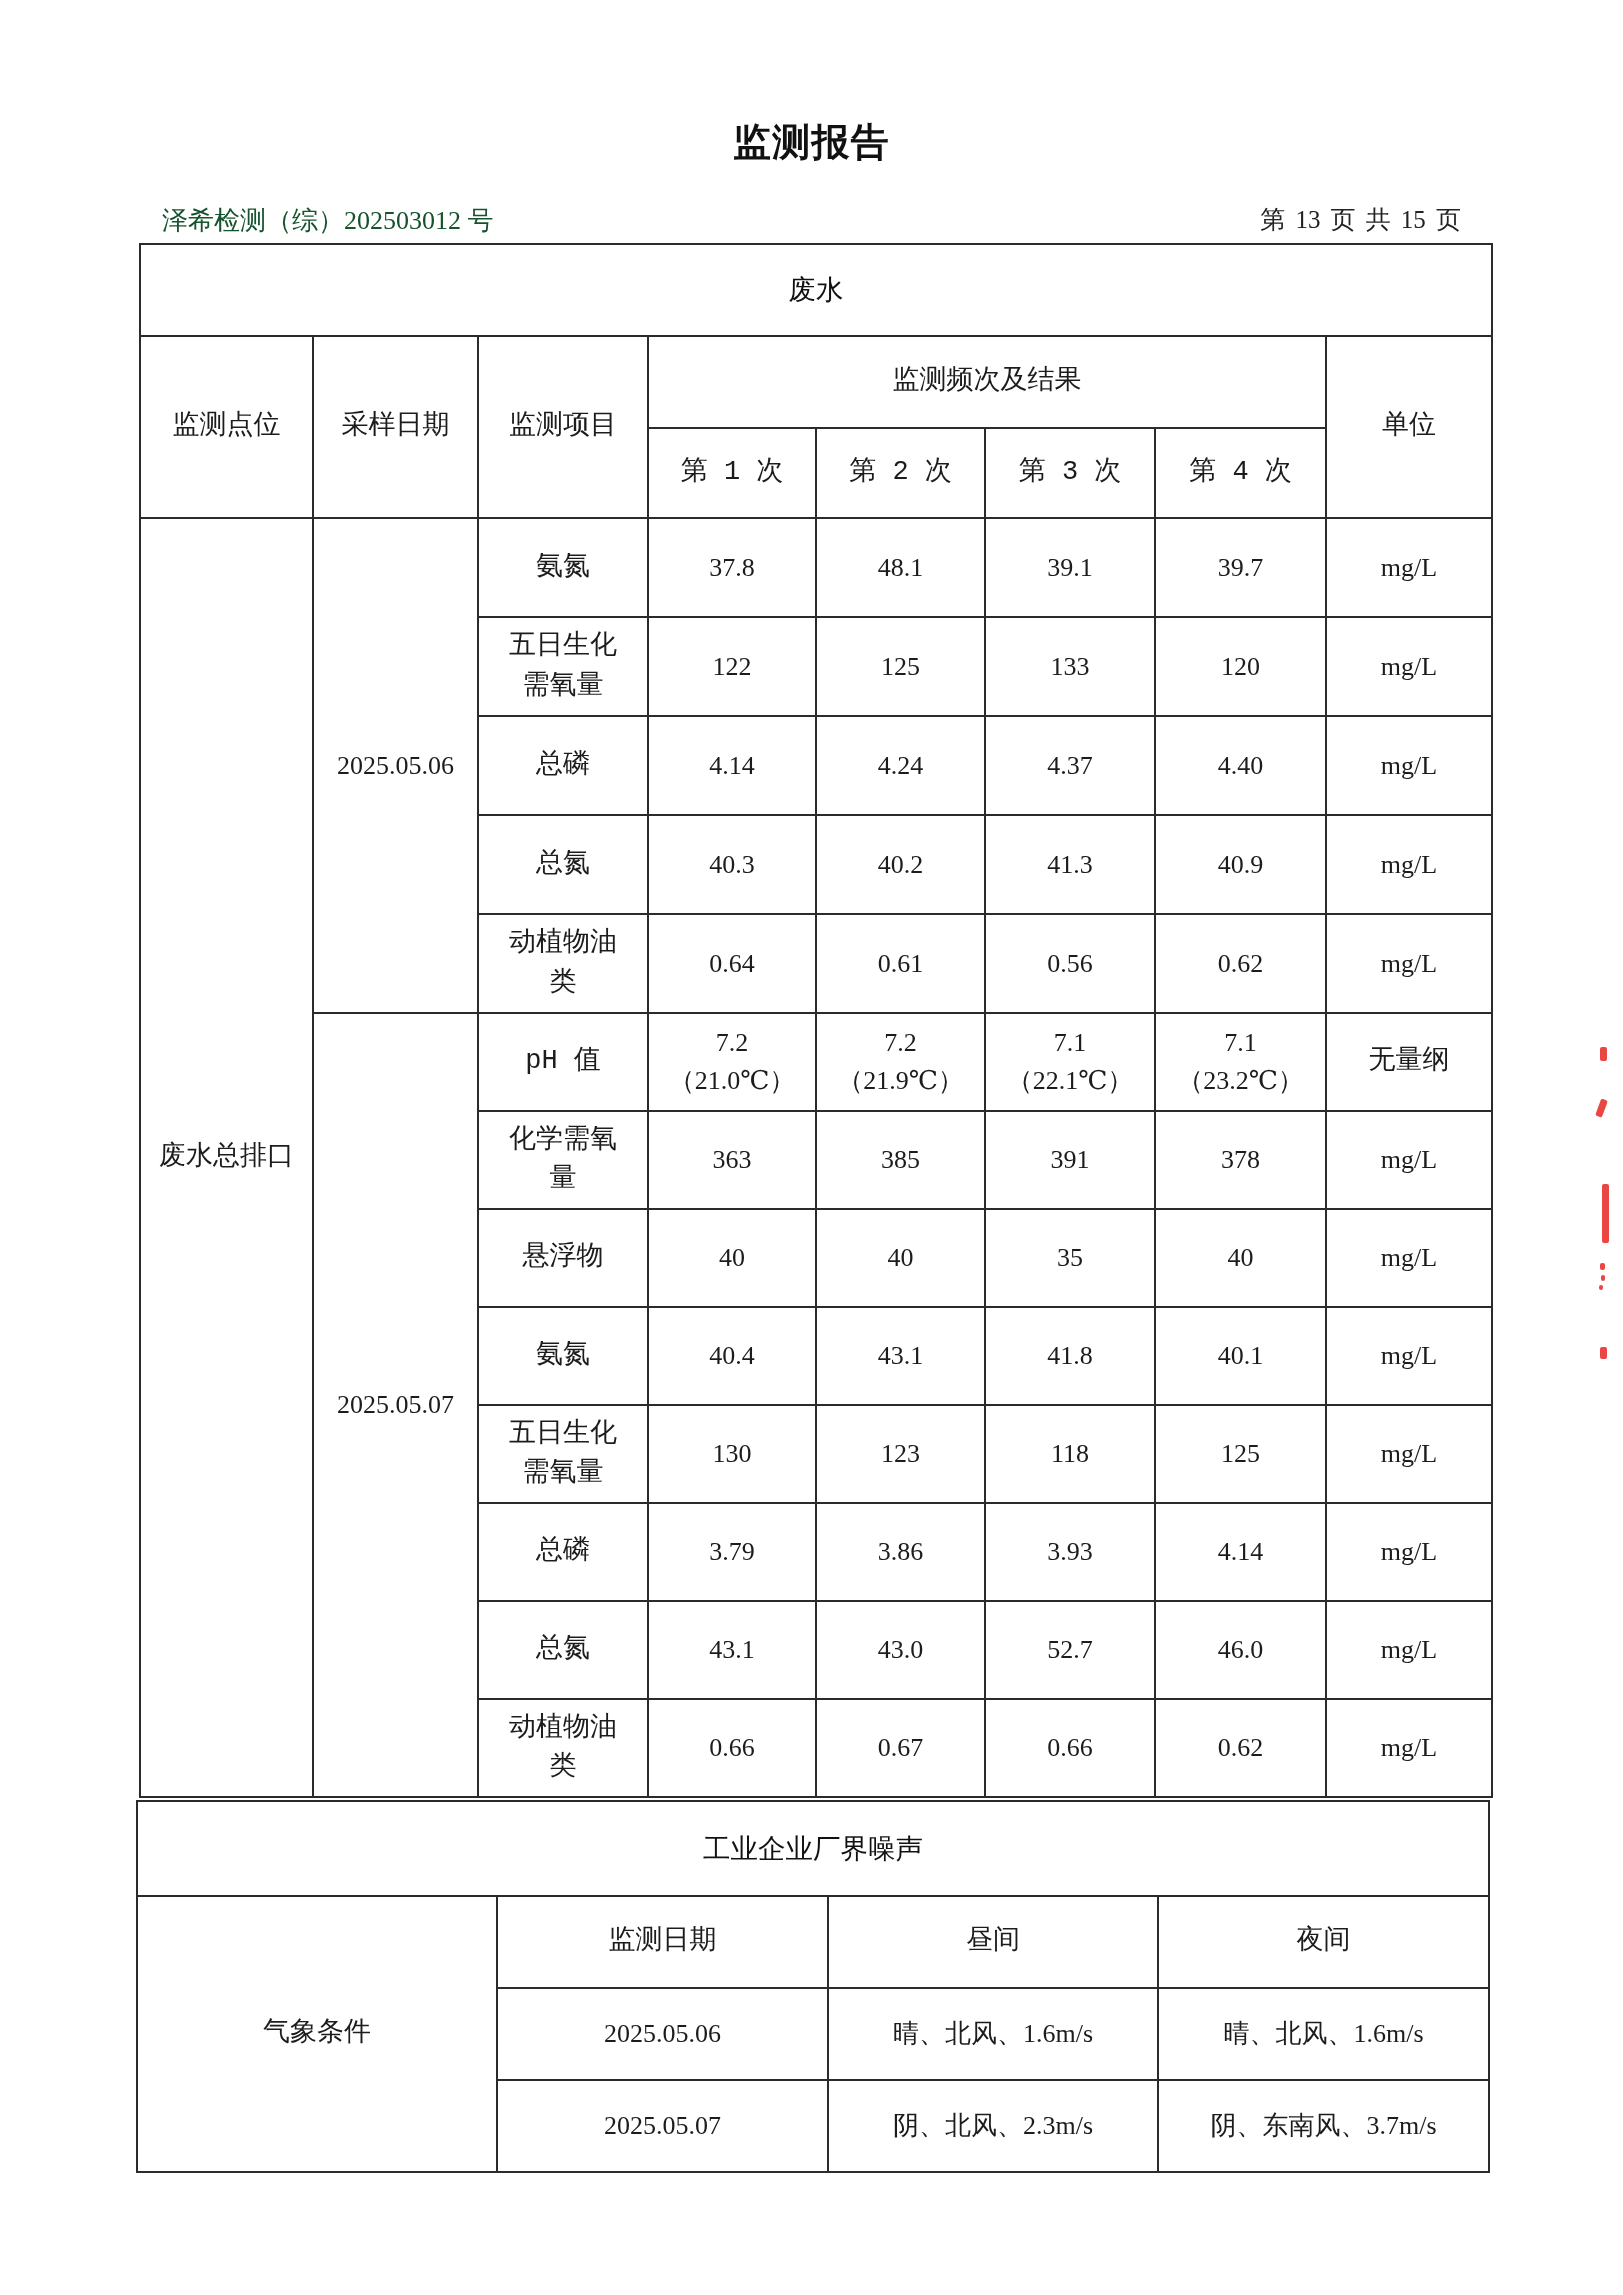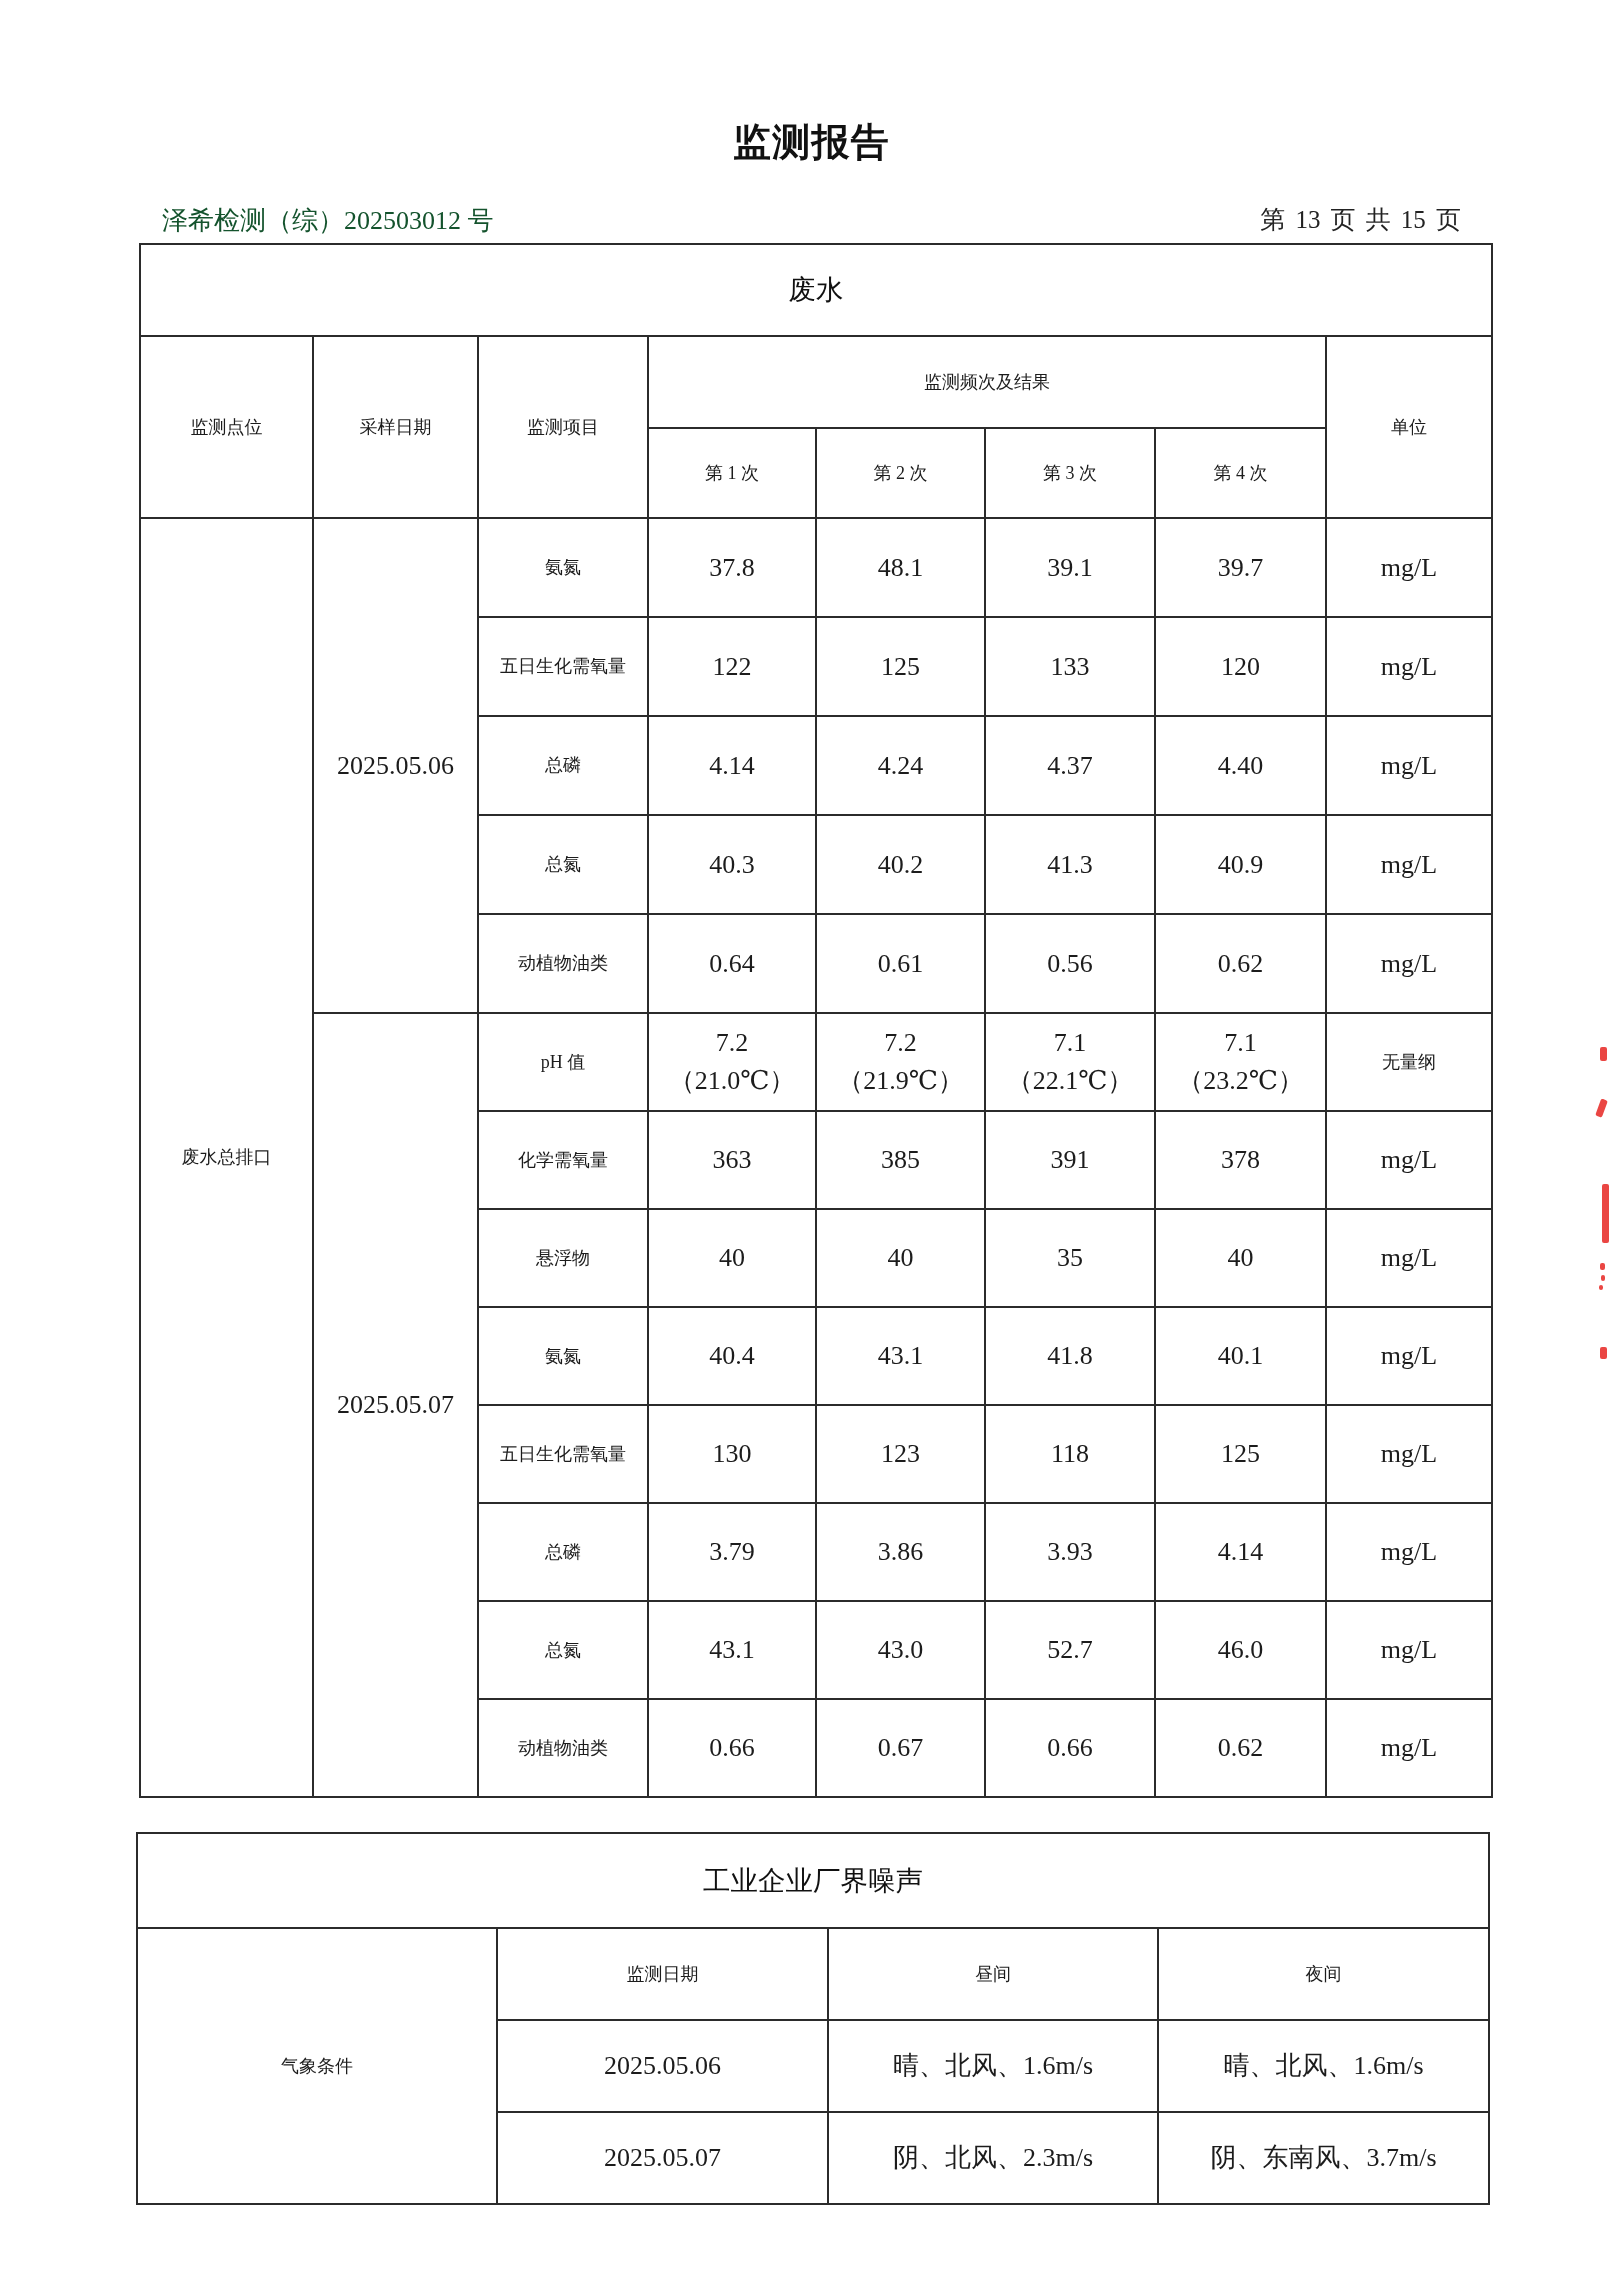--- a/index.html
+++ b/index.html
@@ -22,26 +22,26 @@
     }
     table { border-collapse: collapse; position: absolute; table-layout: fixed; }
     td {
       border: 2px solid #2b2b2b; text-align: center; vertical-align: middle;
       font-size: 26px; line-height: 1.45; padding: 0 5.2px; color: #1c1c1c;
     }
     .band {
       font-family: "DejaVu Sans", "Liberation Sans", sans-serif;
       font-weight: normal; font-size: 27.5px; color: #111;
     }
-    .cjk { font-family: Liberation Serif, serif; font-size: 18px; }
+    .cjk { font-family: Liberation Mono, monospace; font-size: 27px; }
     .num { font-family: "Liberation Serif", "DejaVu Serif", serif; font-size: 26px; }
     .ph-val { display: block; }
     .ph-temp { display: block; }
     #water-table { left: 139px; top: 243px; width: 1353px; }
-    #noise-table { left: 136px; top: 1800px; width: 1351px; margin-top: 32px; }
+    #noise-table { left: 136px; top: 1800px; width: 1351px; }
     .stamp {
       position: absolute; left: 1597px; top: 1047px; width: 17px; height: 314px;
     }
     .stamp i {
       position: absolute; background: #e8322f; border-radius: 2px; opacity: 0.9;
     }
   </style>
 </head>
 <body>
 

